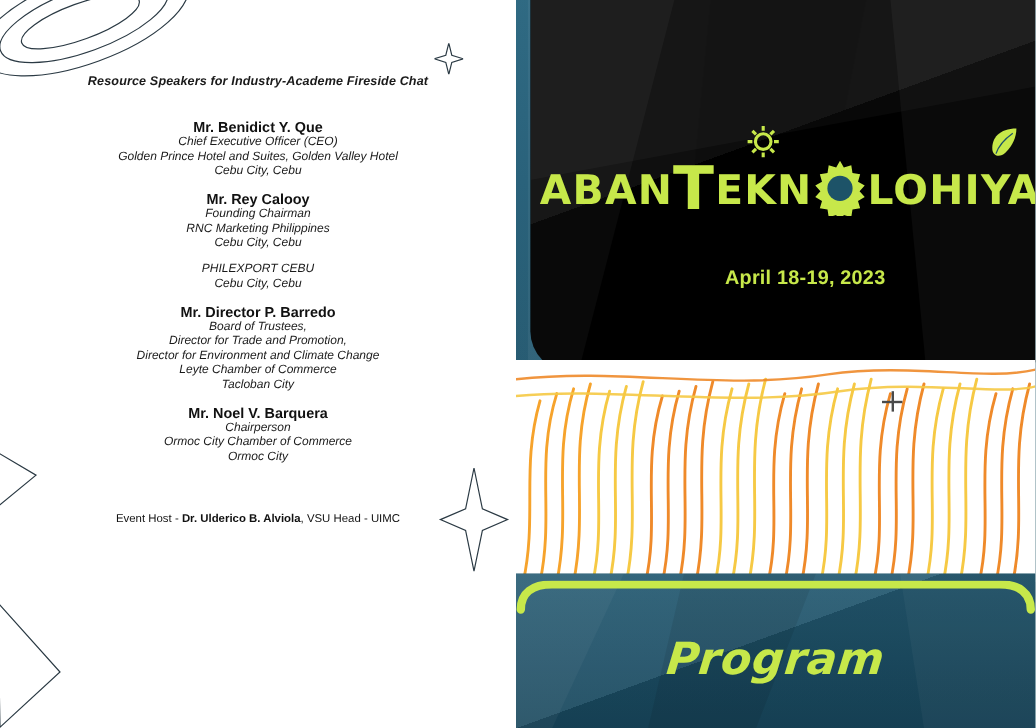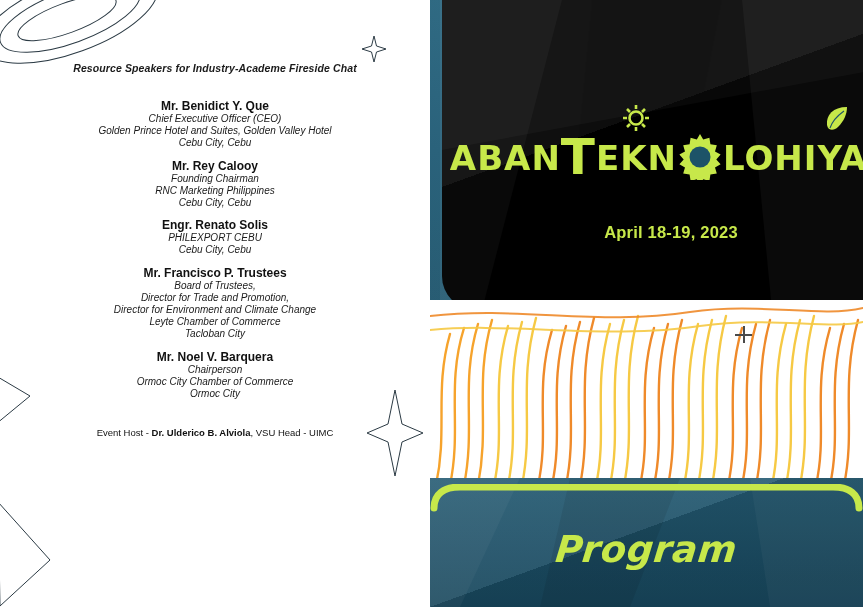--- a/index.html
+++ b/index.html
@@ -278,27 +278,26 @@
         </div>
 
         <div class="speaker">
           <div class="speaker-name">Mr. Rey Calooy</div>
           <div class="speaker-line">Founding Chairman</div>
           <div class="speaker-line">RNC Marketing Philippines</div>
           <div class="speaker-line">Cebu City, Cebu</div>
         </div>
 
         <div class="speaker">
-          <div class="speaker-name">Engr. Renato Solis</div>
           <div class="speaker-line">PHILEXPORT CEBU</div>
           <div class="speaker-line">Cebu City, Cebu</div>
         </div>
 
         <div class="speaker">
-          <div class="speaker-name">Mr. Francisco P. Trustees</div>
+          <div class="speaker-name">Mr. Director P. Barredo</div>
           <div class="speaker-line">Board of Trustees,</div>
           <div class="speaker-line">Director for Trade and Promotion,</div>
           <div class="speaker-line">Director for Environment and Climate Change</div>
           <div class="speaker-line">Leyte Chamber of Commerce</div>
           <div class="speaker-line">Tacloban City</div>
         </div>
 
         <div class="speaker">
           <div class="speaker-name">Mr. Noel V. Barquera</div>
           <div class="speaker-line">Chairperson</div>

